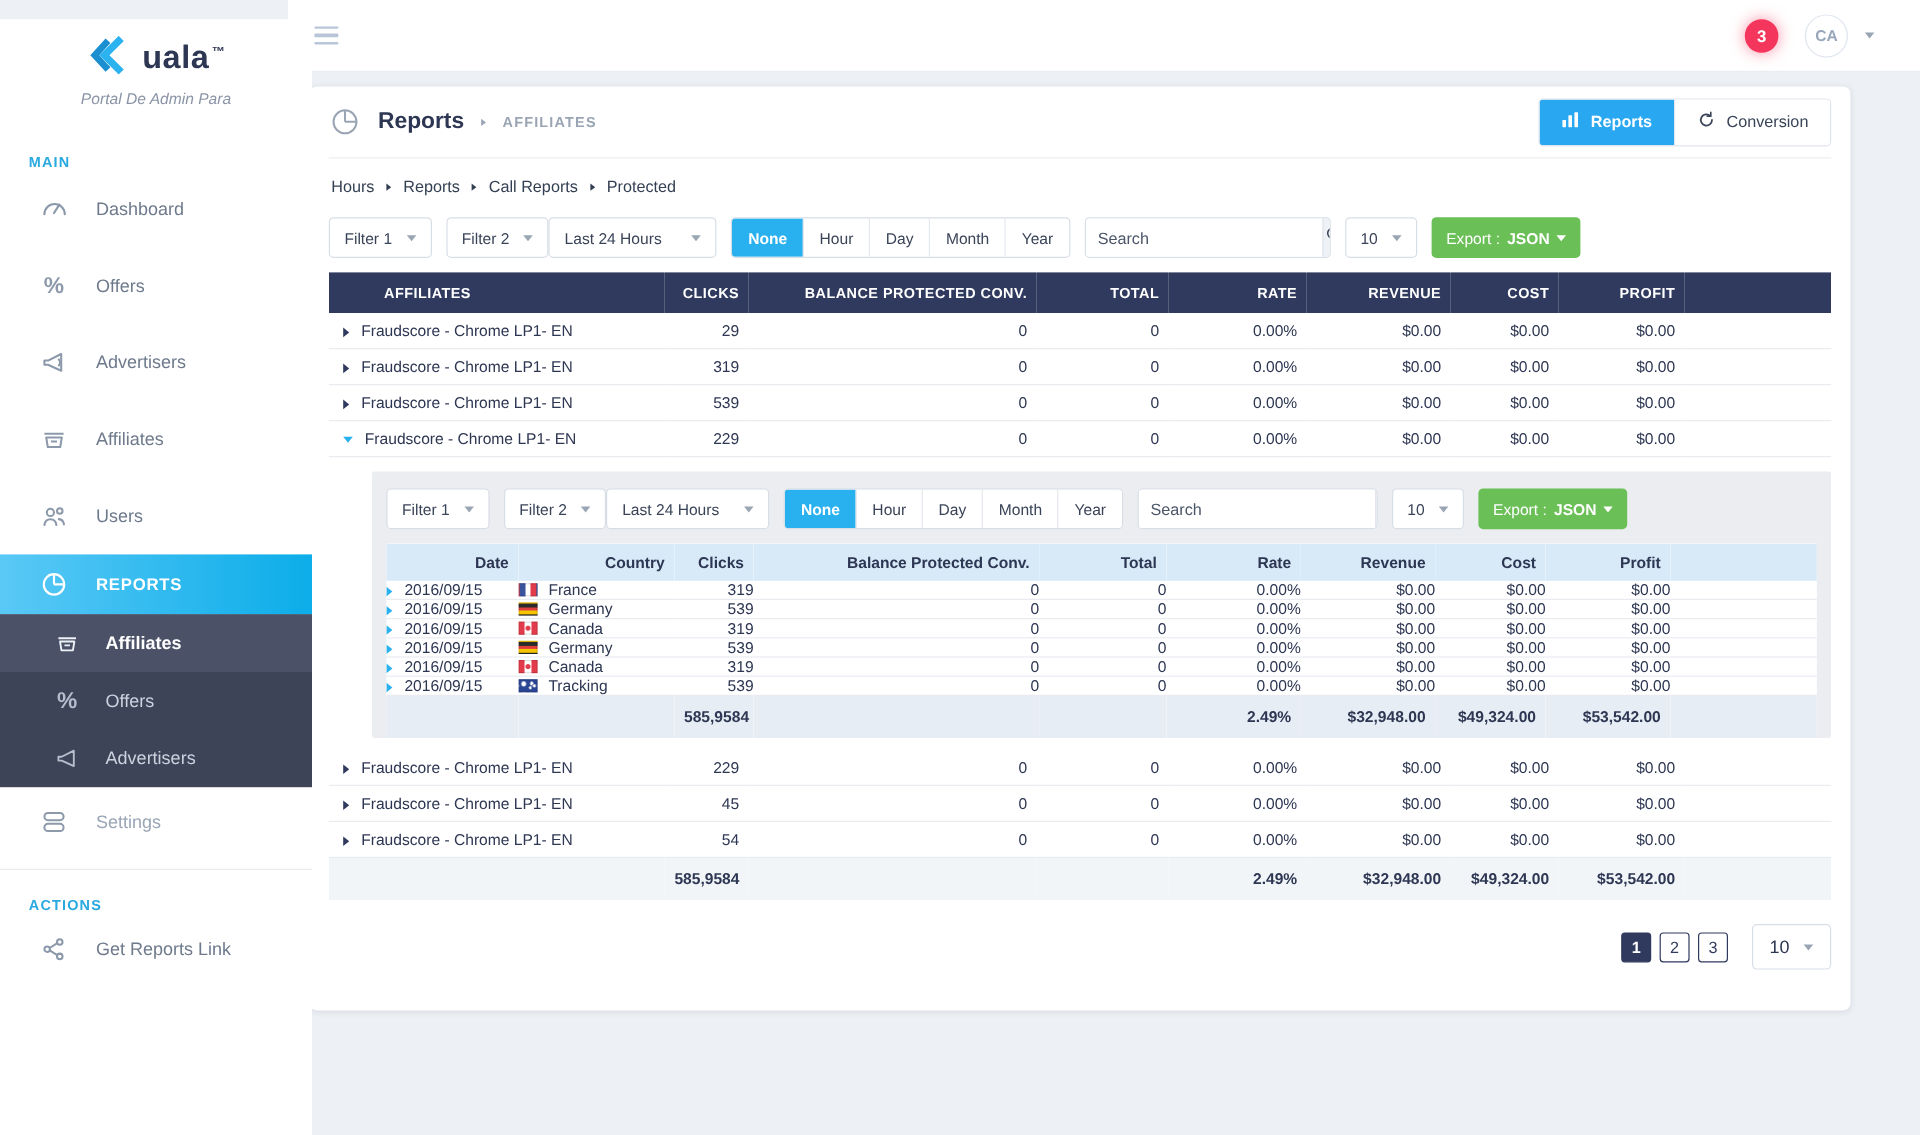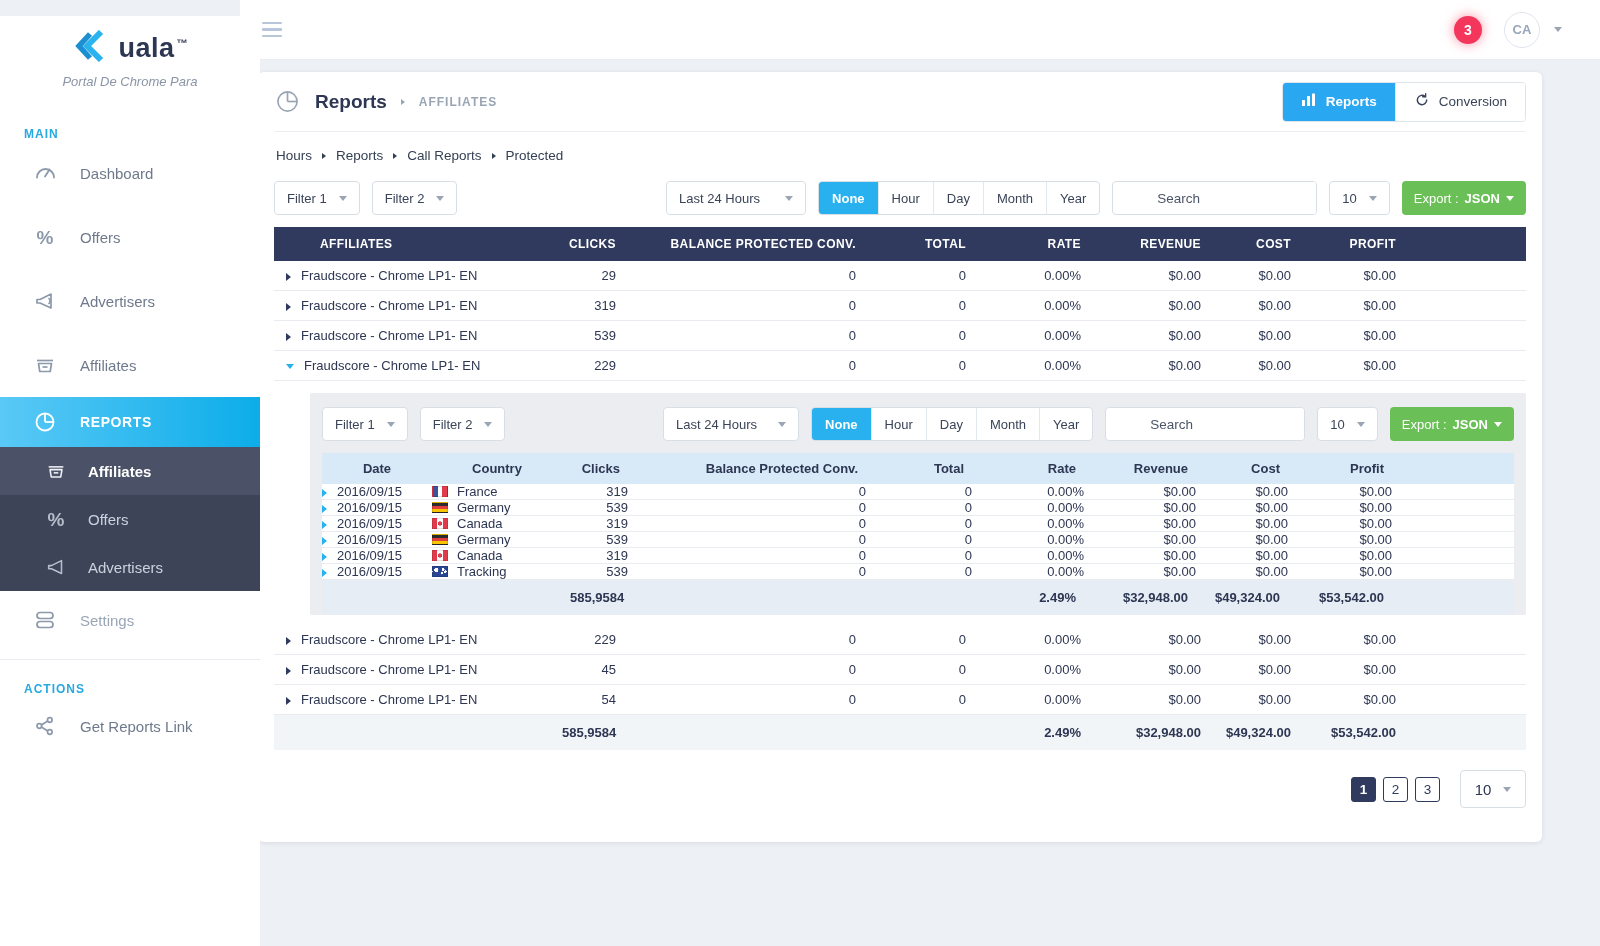--- a/index.html
+++ b/index.html
@@ -66,30 +66,30 @@
   .page-section { font-size:12px; font-weight:bold; letter-spacing:1px; color:#9aa5b4; }
   .tabs { display:flex; border:1px solid #dfe4ec; border-radius:4px; overflow:hidden; }
   .tab { height:38px; display:flex; align-items:center; gap:9px; padding:0 18px; font-size:13.5px; cursor:pointer; background:#fff; color:#3a4458; }
   .tab.active { background:#2aa7f1; color:#fff; font-weight:bold; }
   .tab + .tab { border-left:1px solid #e2e7ed; }
 
   .breadcrumb { display:flex; align-items:center; gap:10px; padding:16px 2px 2px; font-size:13.5px; color:#333f52; }
   .bc-item { cursor:pointer; }
 
   
-  .toolbar { display:flex; align-items:center; justify-content:space-between; margin:16px 0 12px; }
+  .toolbar { display:flex; align-items:center; justify-content:flex-start; margin:16px 0 12px; }
   .tb-left { display:flex; align-items:center; gap:12px; }
   .tb-right { display:flex; align-items:center; gap:12px; }
   .btn { height:34px; background:#fff; border:1px solid #d8dee6; border-radius:4px; padding:0 12px;
     display:flex; align-items:center; gap:12px; font-size:13px; color:#3a4458; cursor:pointer; }
   .segmented { display:flex; height:34px; border:1px solid #d8dee6; border-radius:4px; overflow:hidden; background:#fff; }
   .seg { padding:0 13px; display:flex; align-items:center; font-size:13px; color:#3a4458; border-left:1px solid #e3e8ee; cursor:pointer; }
   .seg:first-child { border-left:none; }
   .seg.active { background:#29b1ef; color:#fff; font-weight:bold; border-left:none; }
-  .searchbox { display:flex; height:34px; width:205px; border:1px solid #d8dee6; border-radius:4px; overflow:hidden; background:#fff;padding-left:34px; }
+  .searchbox { display:flex; height:34px; width:205px; border:1px solid #d8dee6; border-radius:4px; overflow:hidden; background:#fff; }
   .searchbox input { border:none; outline:none; flex:1; padding:0 10px; font-size:13.5px; color:#3a4458; font-family:inherit; }
   .searchbox input::placeholder { color:#4a5568; opacity:1; }
   .search-btn { width:36px; background:#eef1f5; border-left:1px solid #dfe4ea; display:flex; align-items:center; justify-content:center; cursor:pointer; color:#3a4458; }
   .export-btn { height:34px; background:#6bbf57; border-radius:4px; color:#fff; padding:0 12px;
     display:flex; align-items:center; gap:6px; font-size:13px; cursor:pointer; }
   .export-btn b { font-weight:bold; }
 
   
   table { border-collapse:collapse; width:100%; table-layout:fixed; }
   td,th { padding:7px 8px; font-size:13px; overflow:hidden; white-space:nowrap; }
@@ -99,21 +99,21 @@
   thead.dark th.c-aff { padding-left:46px; }
   tbody tr.row td { border-bottom:1px solid #e8ecf0; color:#2d3652; }
   .c-aff { padding-left:12px; }
   .row-name { margin-left:10px; }
   tr.totals td { background:#f2f5f8; border-top:1px solid #dfe4ea; font-weight:bold; padding:10px 8px; }
 
   .panel-row td { padding:0; }
   .nested-panel { margin:12px 0 10px 36px; background:#ebedf0; padding:10px 12px 0; border-radius:2px; }
   .nested-panel .toolbar { margin:4px 0 12px; }
   table.inner { background:#fff; }
-  table.inner thead th { background:#d8eaf8; color:#2d3652; font-weight:bold; font-size:13px; text-align:center; padding:8px; }
+  table.inner thead th { background:#d8eaf8; color:#2d3652; font-weight:bold; font-size:13px; text-align:right; padding:8px; }
   table.inner thead th.num { text-align:right; }
   table.inner tbody tr.row td { border-bottom:1px solid #e8ecf0; }
   table.inner tr.totals td { background:#e6edf4; border-top:none; }
   .c-date { padding-left:4px; }
   .date-txt { margin-left:10px; }
 
   
   .flag { display:inline-block; width:16px; height:11px; margin-right:9px; vertical-align:-1px; border:1px solid rgba(0,0,0,.12); }
   [data-flag="fr"] { background:linear-gradient(90deg,#39549c 0 33.3%,#fff 33.3% 66.6%,#e23c4c 66.6% 100%); }
   [data-flag="de"] { background:linear-gradient(180deg,#2b2b2b 0 33.3%,#e03d3d 33.3% 66.6%,#f6c500 66.6% 100%); }
@@ -143,21 +143,21 @@
       <div class="logo-row">
         <span>
           <svg width="44" height="32" viewBox="0 0 44 32" fill="none">
             <path d="M18 4 L7 16 L18 28" stroke="#1b8fd0" stroke-width="5.5"></path>
             <path d="M29 2 L15 16 L29 30" stroke="#2bb3ef" stroke-width="6"></path>
           </svg>
         </span>
         <span class="logo-text">uala</span>
         <span class="logo-tm">™</span>
       </div>
-      <div class="logo-sub">Portal De Chrome Para</div>
+      <div class="logo-sub">Portal De Admin Para</div>
     </div>
 
     <div class="section-label">MAIN</div>
 
     <nav>
       <div class="nav-item">
         <span class="ic">
           <svg width="24" height="24" viewBox="0 0 24 24" fill="none" stroke="currentColor" stroke-width="1.8" stroke-linecap="round">
             <path d="M4 16.5a8.5 8.5 0 0 1 17 0"></path>
               <line x1="12" y1="15.5" x2="16.5" y2="8.5"></line>
@@ -180,20 +180,31 @@
       </div>
       <div class="nav-item">
         <span class="ic">
           <svg width="24" height="24" viewBox="0 0 24 24" fill="none" stroke="currentColor" stroke-width="1.7" stroke-linejoin="round">
             <path d="M4 7.5h16"></path>
               <path d="M5.5 10.5l1.3 8h10.4l1.3-8z"></path>
               <path d="M9.5 14h5"></path>
           </svg>
         </span>
         <span class="lbl">Affiliates</span>
+      </div>
+      <div class="nav-item">
+        <span class="ic">
+          <svg width="24" height="24" viewBox="0 0 24 24" fill="none" stroke="currentColor" stroke-width="1.7" stroke-linecap="round">
+            <circle cx="9" cy="9" r="3"></circle>
+              <path d="M4 19.5c.4-3 2.3-4.8 5-4.8s4.6 1.8 5 4.8"></path>
+            <circle cx="16.8" cy="7.8" r="2.3"></circle>
+              <path d="M16 14.6c2.5.2 4 1.8 4.3 4.4"></path>
+          </svg>
+        </span>
+        <span class="lbl">Users</span>
       </div>
 
       <div class="nav-active">
         <span class="ic">
           <svg width="24" height="24" viewBox="0 0 24 24" fill="none" stroke="currentColor" stroke-width="1.8">
             <circle cx="12" cy="12" r="8.5"></circle>
               <path d="M12 12V3.5"></path>
               <path d="M12 12h8.5"></path>
           </svg>
         </span>

